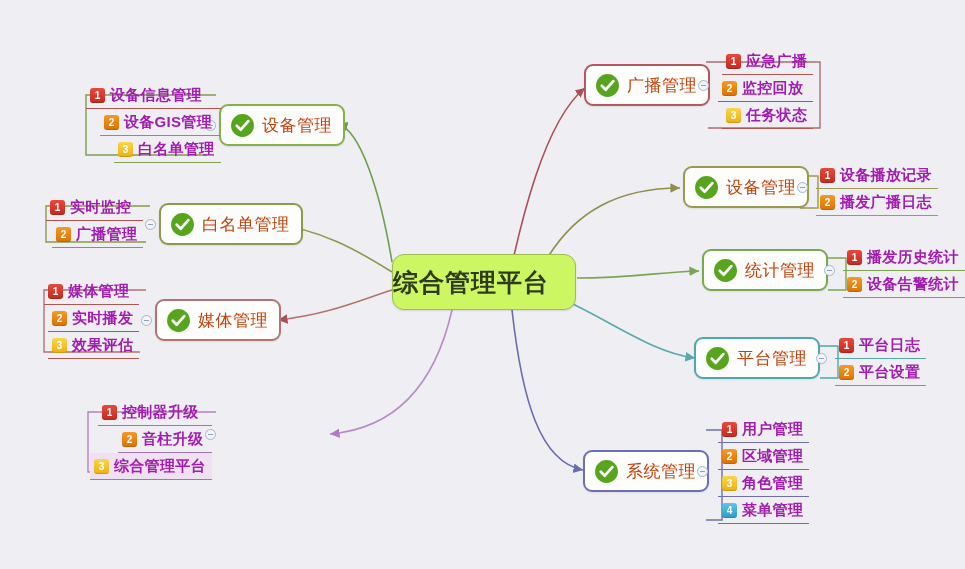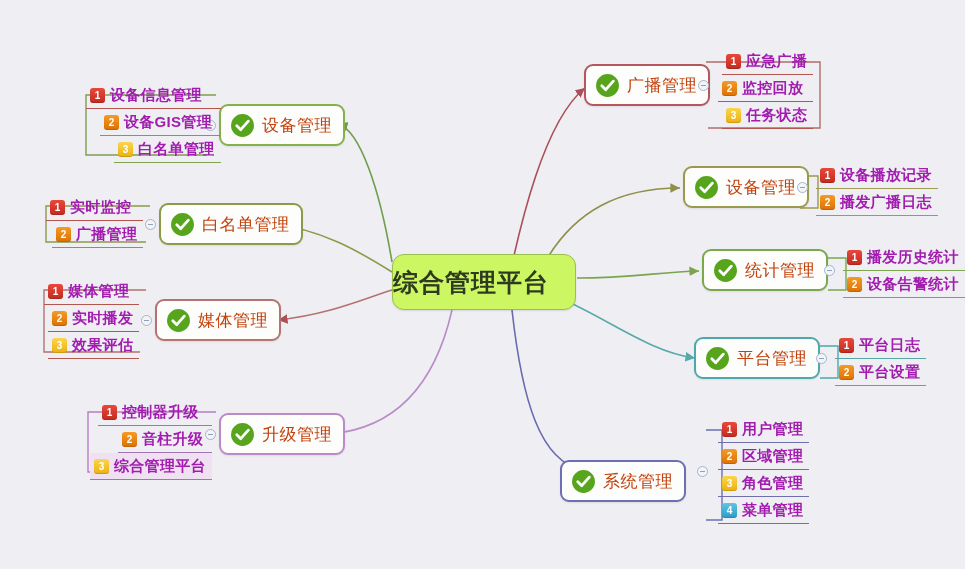--- a/index.html
+++ b/index.html
@@ -234,27 +234,20 @@
     <div class="leaf ured" style="margin-left:4px;">
       <span class="badge b2">2</span>
       <span class="ltext">实时播发</span>
     </div>
     <div class="leaf ured" style="margin-left:4px;">
       <span class="badge b3">3</span>
       <span class="ltext">效果评估</span>
     </div>
   </div>
 
-  <div class="branch" style="left:219px;top:413px;border-color:#bb8ac8;">
-    <svg class="check" viewBox="0 0 24 24">
-      <circle cx="12" cy="12" r="11" fill="#56a51c"></circle>
-      <path d="M6.5 12.3 L10.3 16 L17.6 7.8" fill="none" stroke="#fff" stroke-width="2.7" stroke-linecap="round" stroke-linejoin="round"></path>
-    </svg>
-    <span class="blabel">升级管理</span>
-  </div>
   <div class="dot" style="left:205px;top:429px;"></div>
   <div class="leafgroup" style="left:90px;top:399px;">
     <div class="leaf upur" style="margin-left:8px;">
       <span class="badge b1">1</span>
       <span class="ltext">控制器升级</span>
     </div>
     <div class="leaf upur" style="margin-left:28px;">
       <span class="badge b2">2</span>
       <span class="ltext">音柱升级</span>
     </div>
@@ -337,21 +330,21 @@
     <div class="leaf uteal">
       <span class="badge b1">1</span>
       <span class="ltext">平台日志</span>
     </div>
     <div class="leaf uteal">
       <span class="badge b2">2</span>
       <span class="ltext">平台设置</span>
     </div>
   </div>
 
-  <div class="branch" style="left:560px;top:450px;border-color:#6e6fb3;margin-top:10px;">
+  <div class="branch" style="left:583px;top:450px;border-color:#6e6fb3;">
     <svg class="check" viewBox="0 0 24 24">
       <circle cx="12" cy="12" r="11" fill="#56a51c"></circle>
       <path d="M6.5 12.3 L10.3 16 L17.6 7.8" fill="none" stroke="#fff" stroke-width="2.7" stroke-linecap="round" stroke-linejoin="round"></path>
     </svg>
     <span class="blabel">系统管理</span>
   </div>
   <div class="dot" style="left:697px;top:466px;"></div>
   <div class="leafgroup" style="left:718px;top:416px;">
     <div class="leaf ublu">
       <span class="badge b1">1</span>

